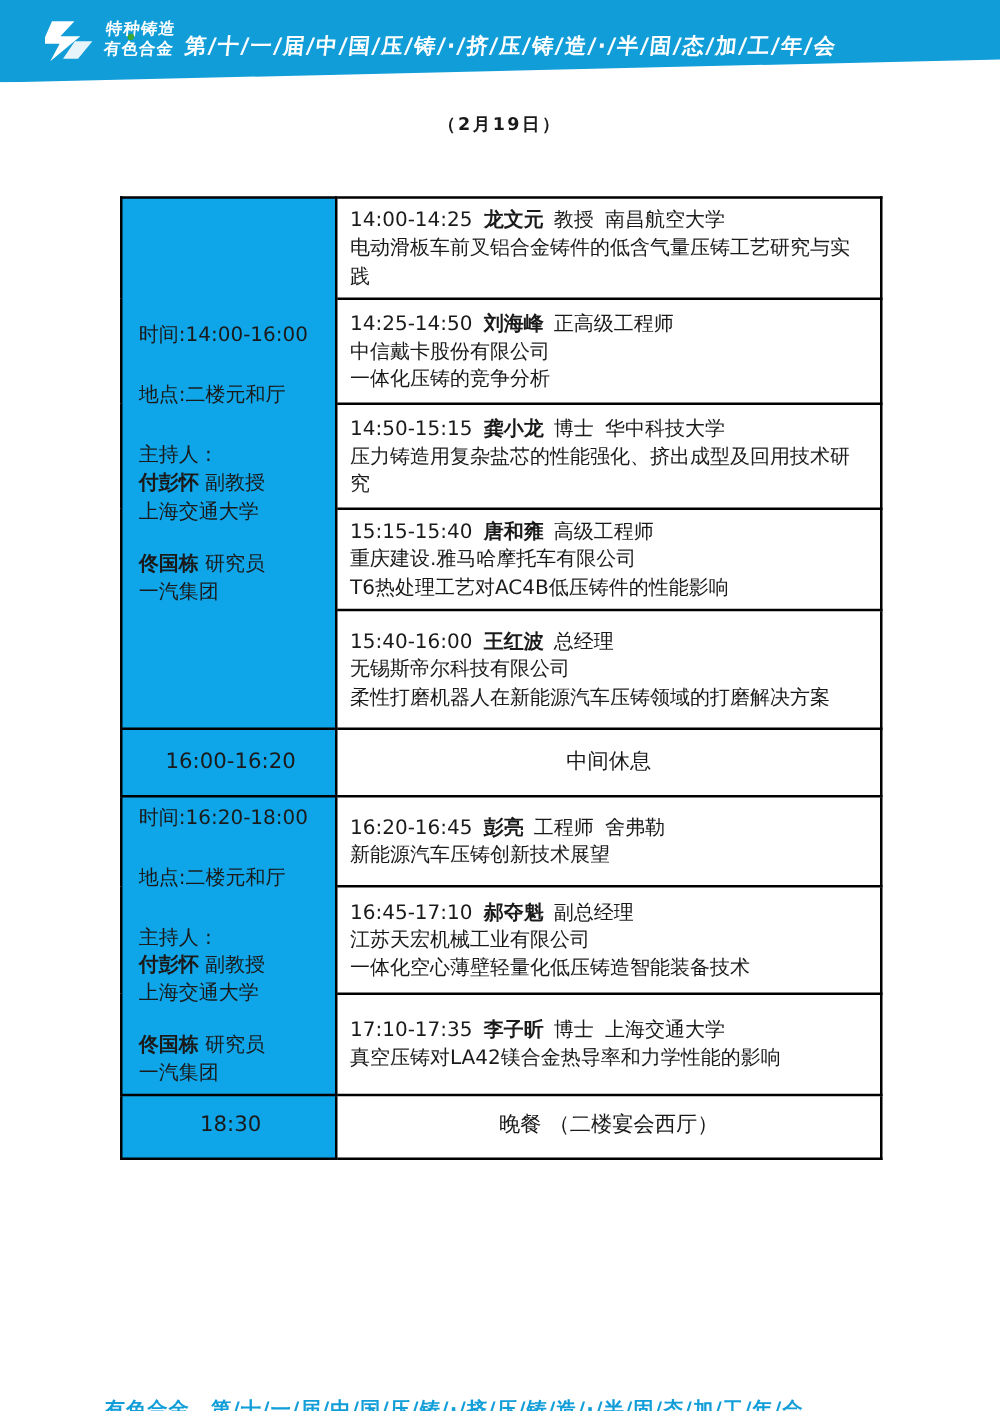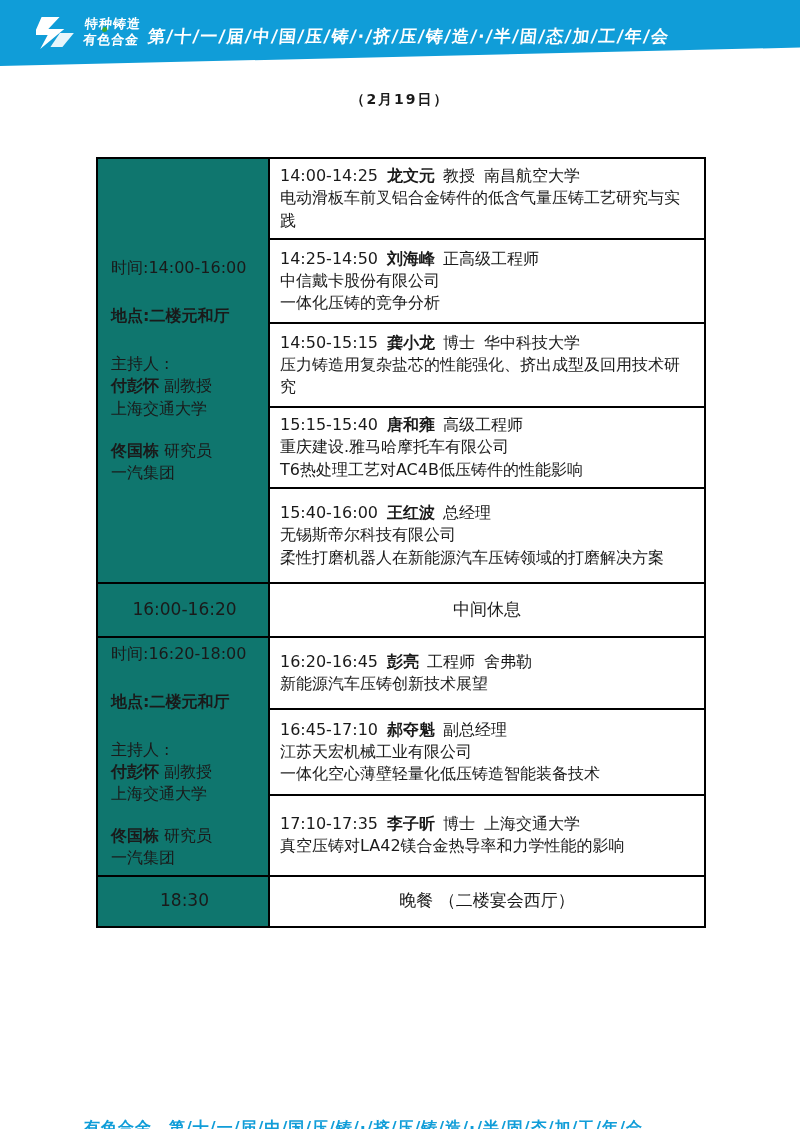--- a/index.html
+++ b/index.html
@@ -46,26 +46,26 @@
   .table-wrap { position:absolute; left:96px; top:157px; }
   table { border-collapse:collapse; width:608px; table-layout:fixed; }
   td {
     border:2px solid #000;
     font-size:16px;
     padding:5px 10px;
     vertical-align:middle;
     line-height:1.38;
   }
   .info-cell {
-    background:#0f766e;
+    background:#0ea5e9;
     padding-left:13px;
     width:172px;
   }
   .info-time   { margin-bottom:26px; }
-  .info-place  { margin-bottom:26px;font-weight:bold; }
+  .info-place  { margin-bottom:26px; }
   .host2       { margin-top:20px; }
   .host-name   { font-weight:bold; }
   .center-cell { text-align:center; font-size:17px; }
   .t-time      { margin-right:9px; }
   .t-speaker   { font-weight:bold; margin-right:8px; }
   .t-role      { margin-right:9px;margin-top:48px; }
   .t-company:empty, .t-org:empty { display:none; }
 
   
   .bottom-strip {

